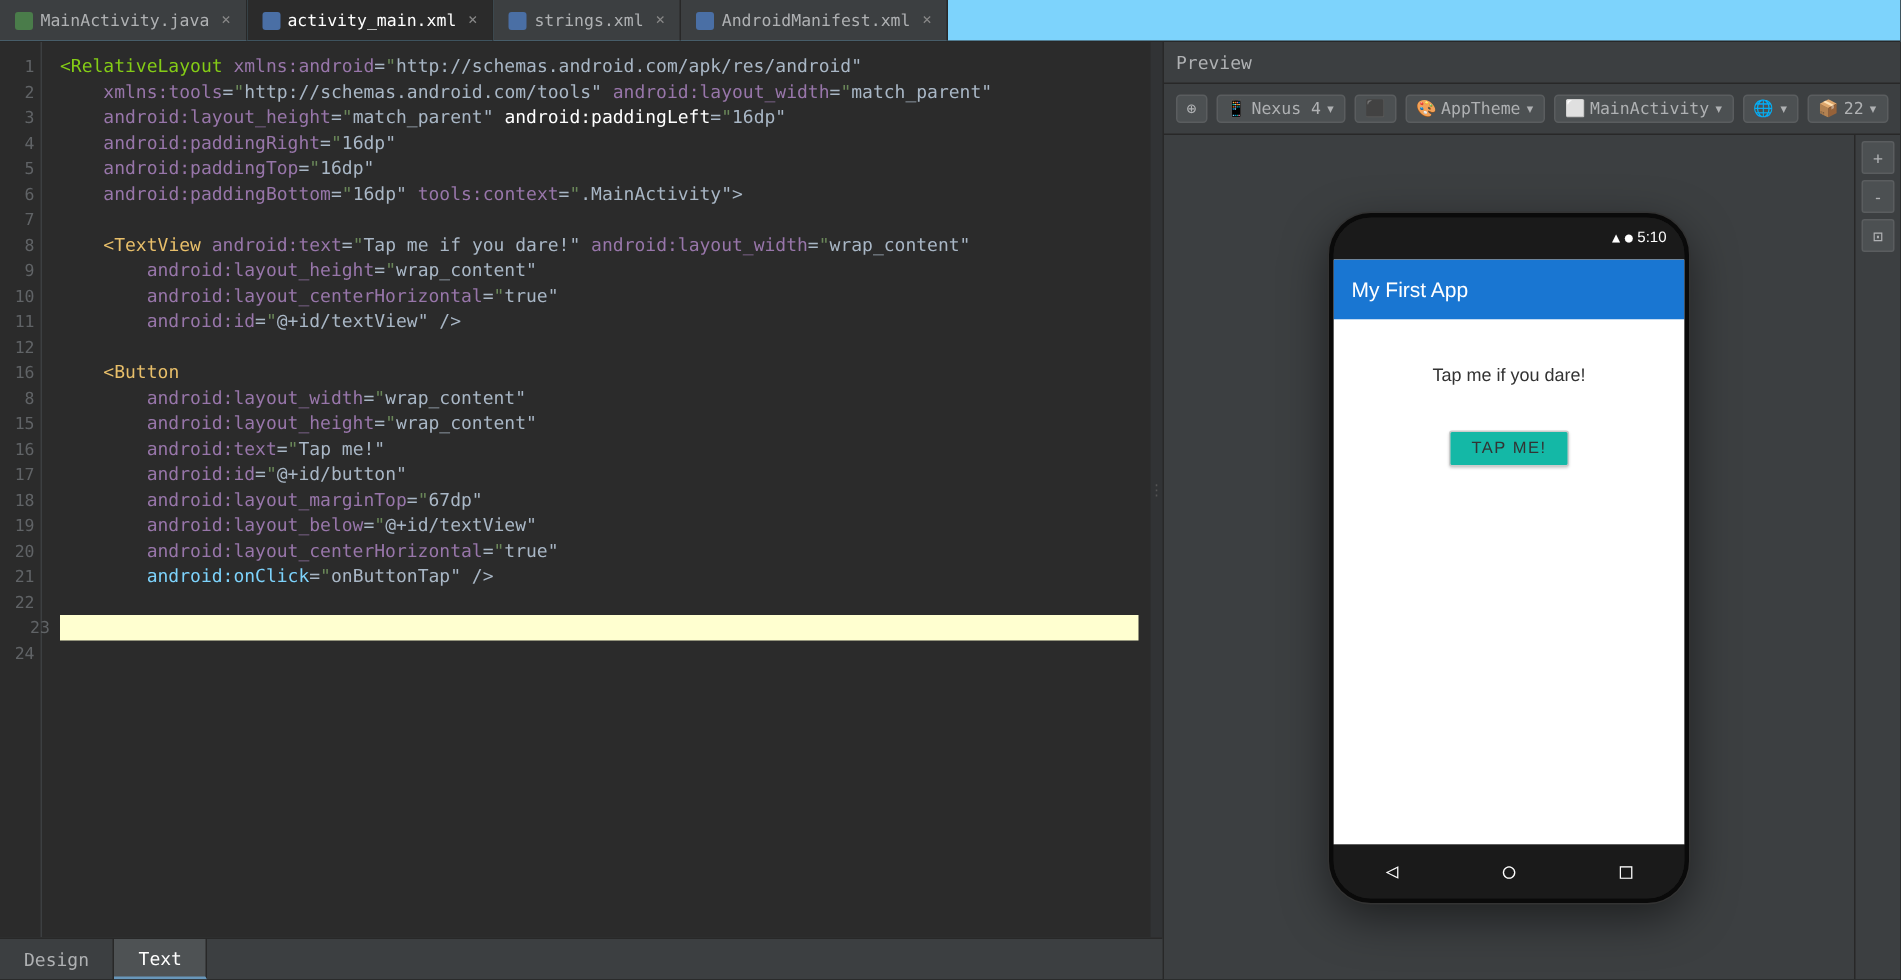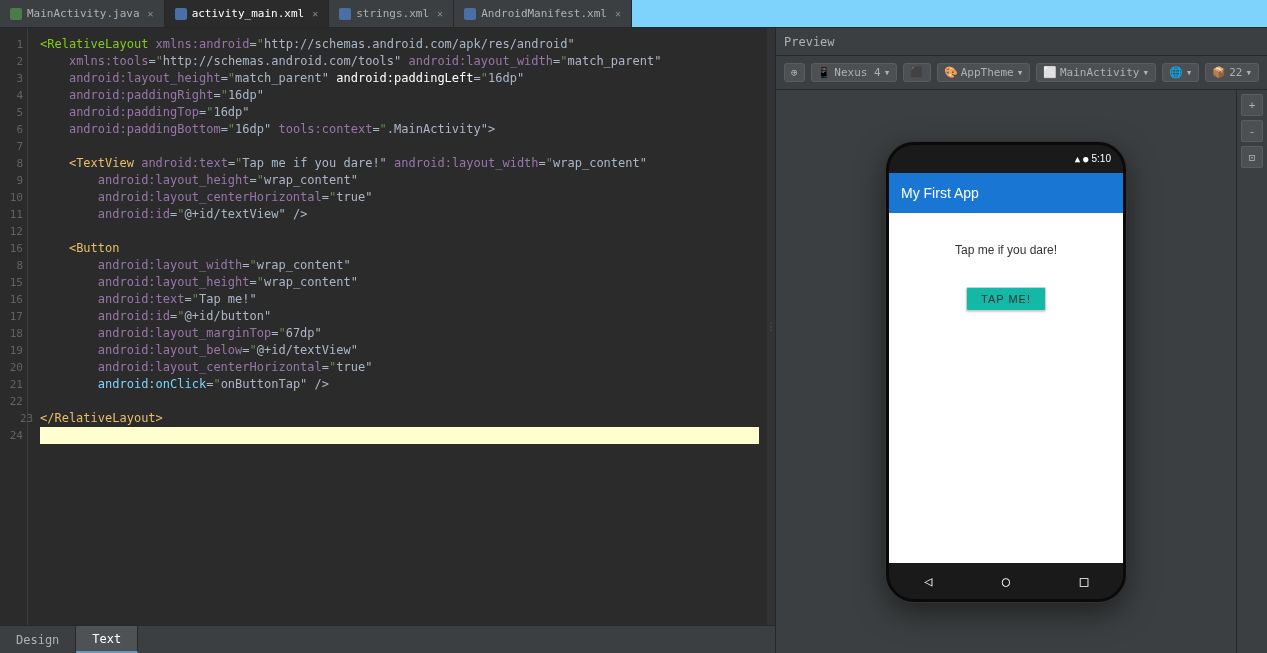--- a/index.html
+++ b/index.html
@@ -393,21 +393,20 @@
           <div class="code-line">    <span style="color:#e8bf6a">&lt;Button</span></div>
           <div class="code-line">        <span style="color:#9876aa">android:layout_width</span><span style="color:#a9b7c6">=</span><span style="color:#a9b7c6"><span style="color:#6a8759">"</span>wrap_content"</span></div>
           <div class="code-line">        <span style="color:#9876aa">android:layout_height</span><span style="color:#a9b7c6">=</span><span style="color:#a9b7c6"><span style="color:#6a8759">"</span>wrap_content"</span></div>
           <div class="code-line">        <span style="color:#9876aa">android:text</span><span style="color:#a9b7c6">=</span><span style="color:#a9b7c6"><span style="color:#6a8759">"</span>Tap me!"</span></div>
           <div class="code-line">        <span style="color:#9876aa">android:id</span><span style="color:#a9b7c6">=</span><span style="color:#a9b7c6"><span style="color:#6a8759">"</span>@+id/button"</span></div>
           <div class="code-line">        <span style="color:#9876aa">android:layout_marginTop</span><span style="color:#a9b7c6">=</span><span style="color:#a9b7c6"><span style="color:#6a8759">"</span>67dp"</span></div>
           <div class="code-line">        <span style="color:#9876aa">android:layout_below</span><span style="color:#a9b7c6">=</span><span style="color:#a9b7c6"><span style="color:#6a8759">"</span>@+id/textView"</span></div>
           <div class="code-line">        <span style="color:#9876aa">android:layout_centerHorizontal</span><span style="color:#a9b7c6">=</span><span style="color:#a9b7c6"><span style="color:#6a8759">"</span>true"</span></div>
           <div class="code-line">        <span style="color:#7dd3fc">android:onClick</span><span style="color:#a9b7c6">=</span><span style="color:#a9b7c6"><span style="color:#6a8759">"</span>onButtonTap"</span> <span style="color:#a9b7c6">/&gt;</span></div>
           <div class="code-line"><span style="color:#a9b7c6"></span></div>
-          <div class="code-line"><span style="color:#e8bf6a">&lt;/RelativeLayout&gt;</span></div>
           <div class="code-line highlighted">&nbsp;</div>
         </div>
       <div class="editor-separator">⋮</div>
     </div>
 
     <div class="bottom-tabs">
       <div class="bottom-tab">
         <span>Design</span>
       </div>
       <div class="bottom-tab active">

